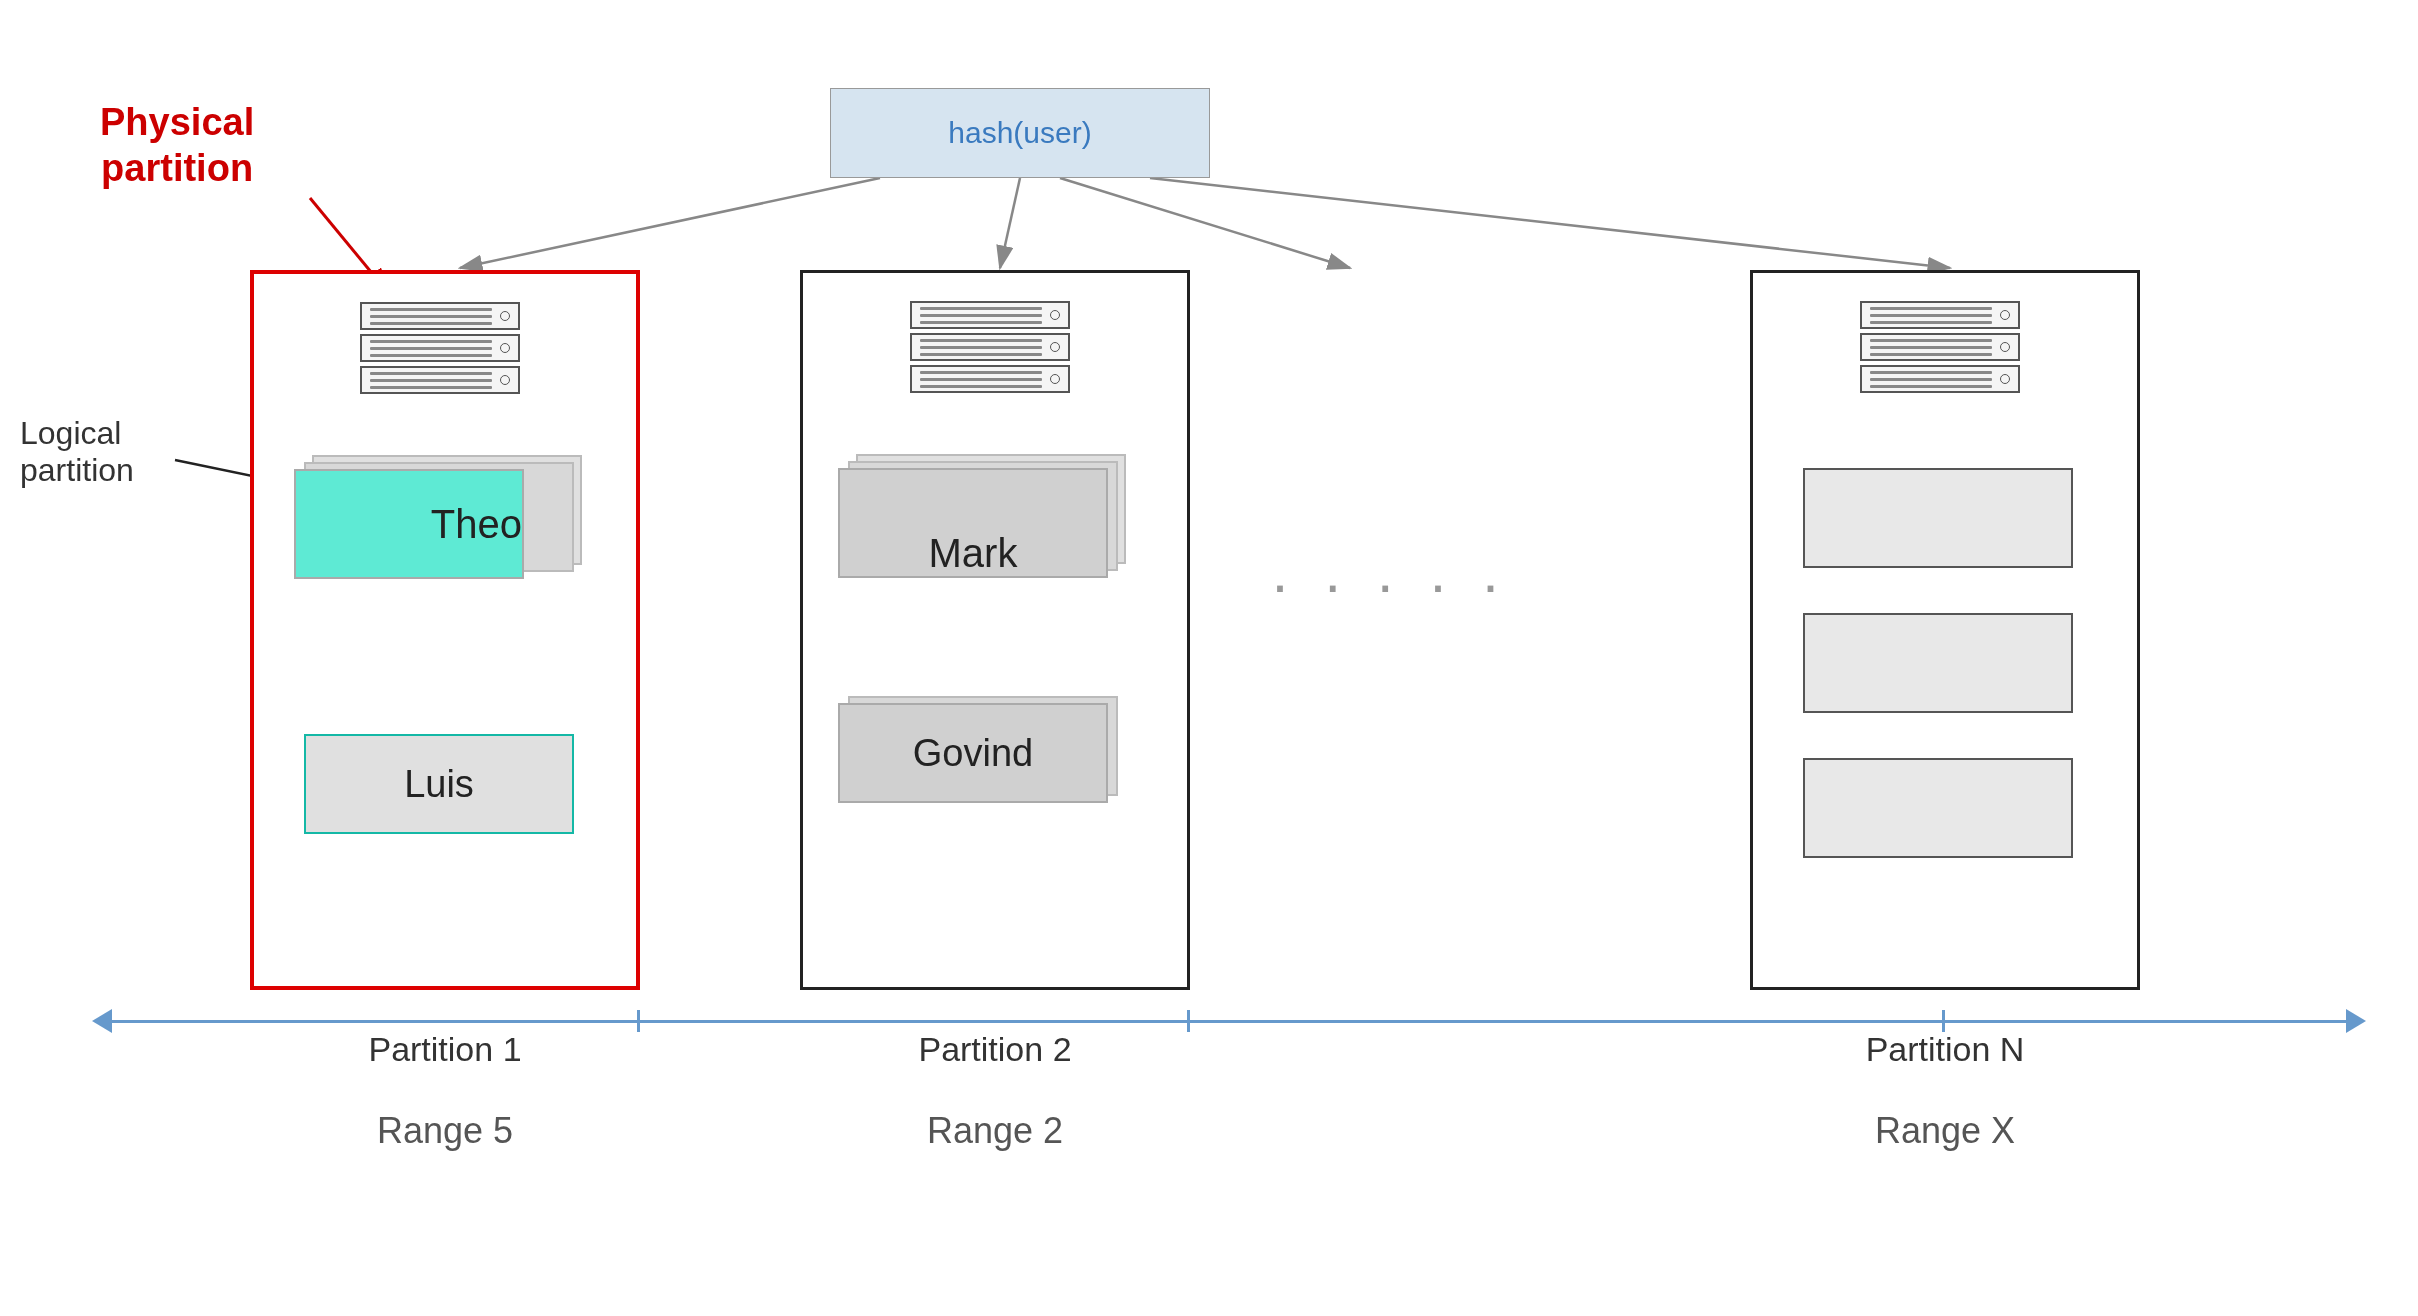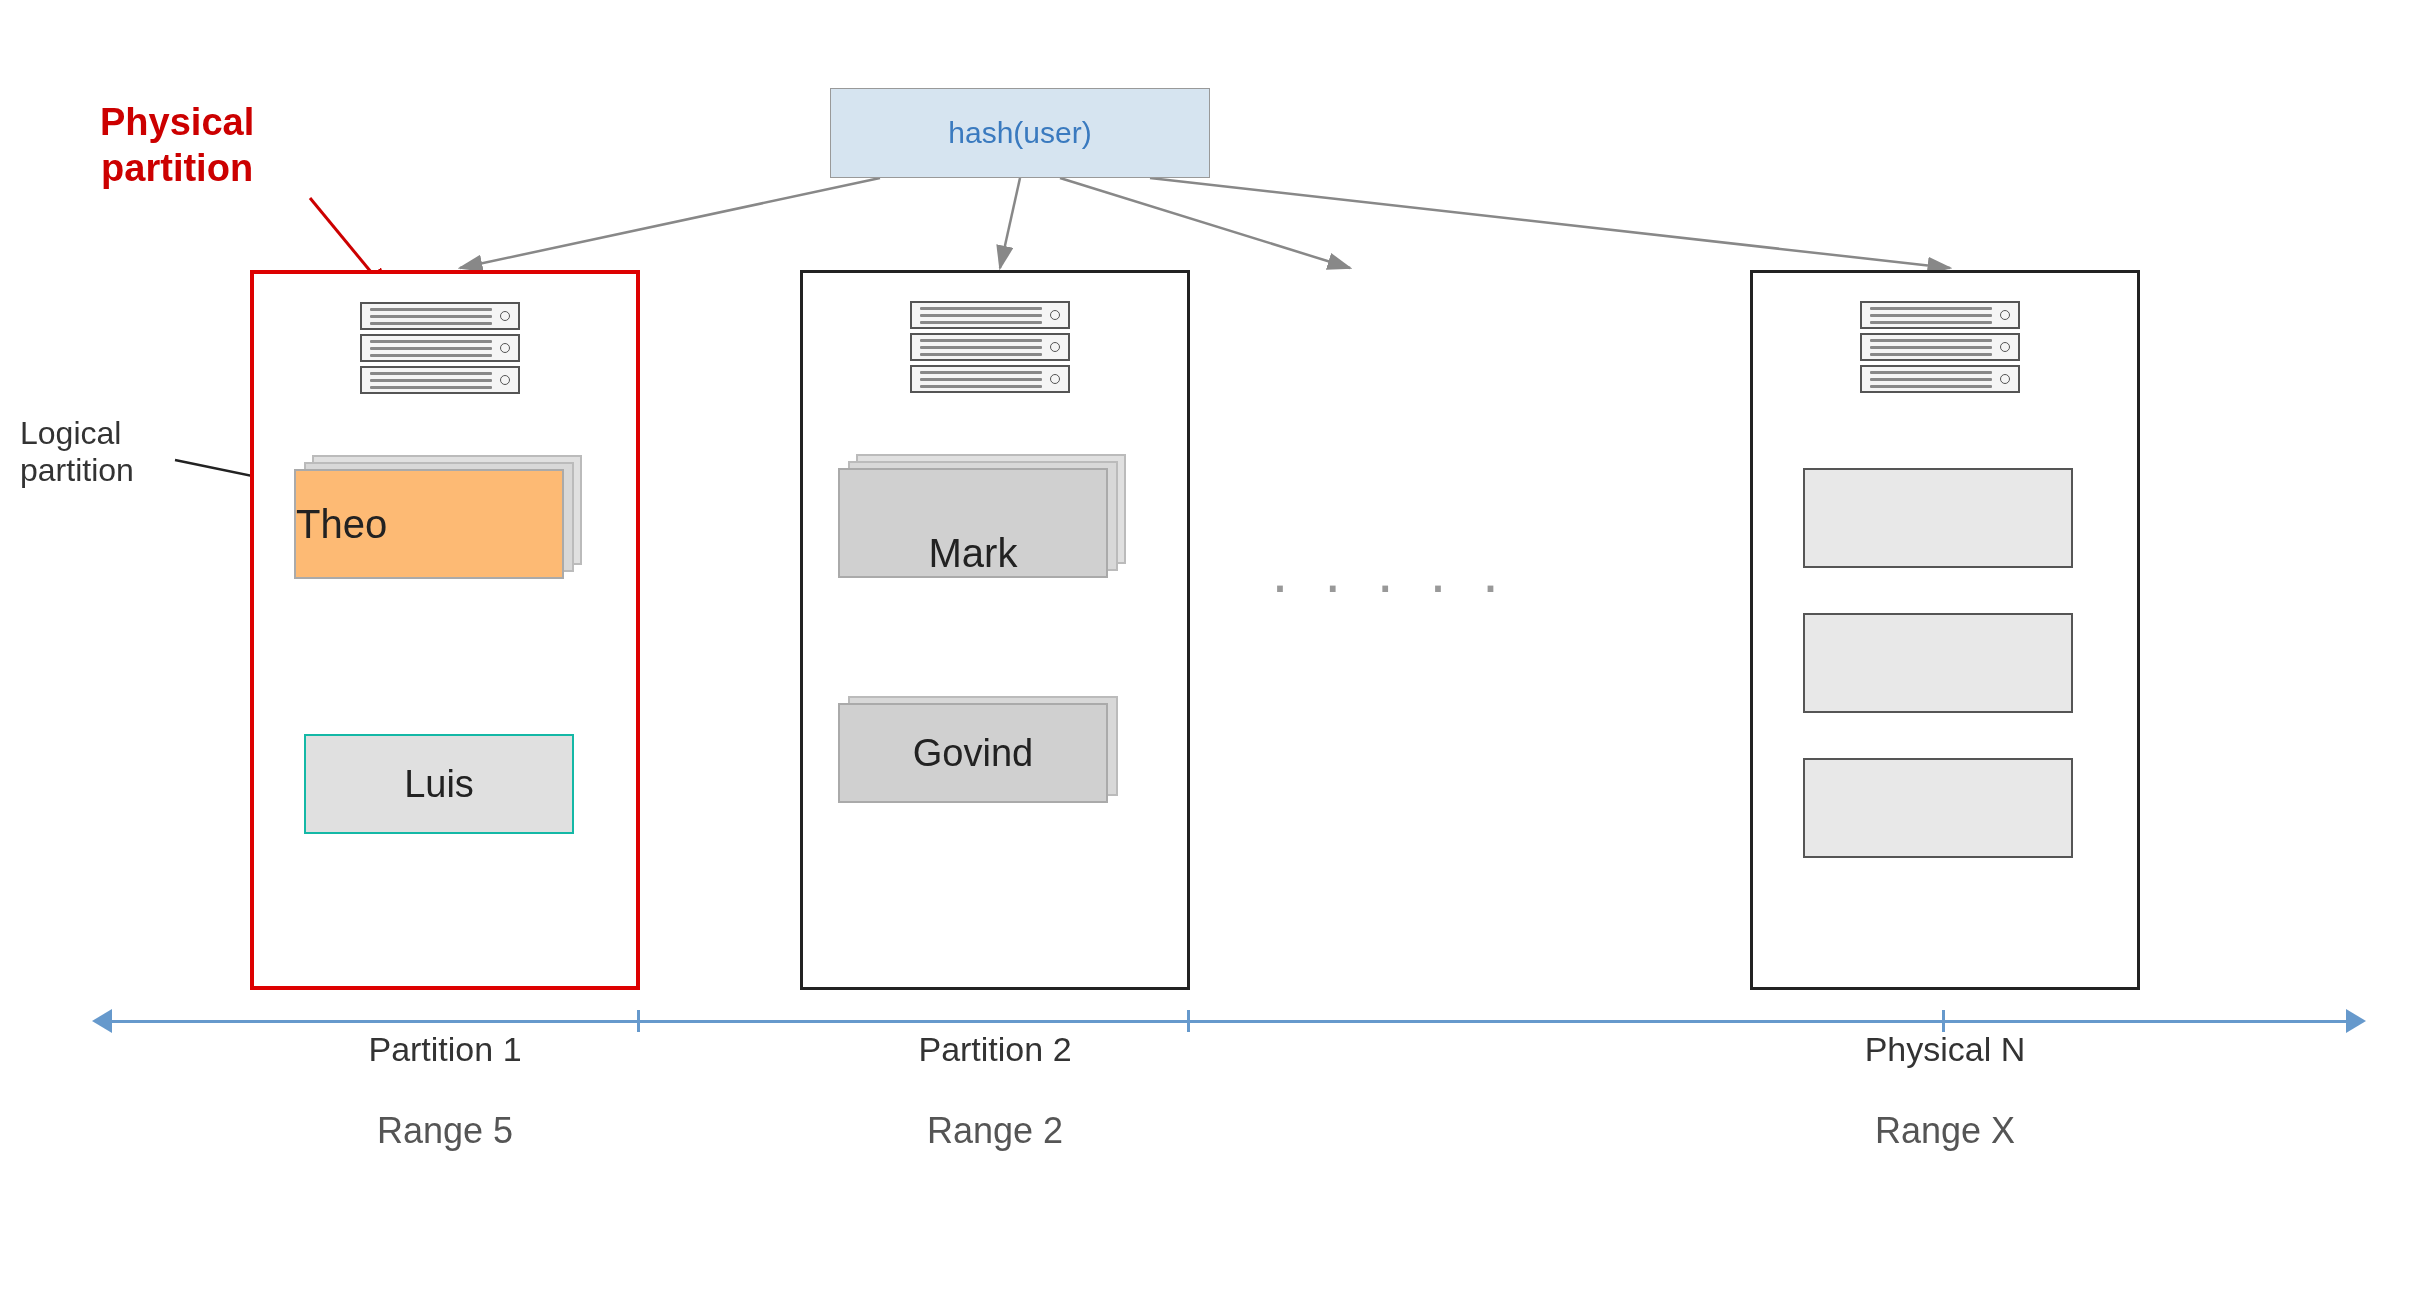--- a/index.html
+++ b/index.html
@@ -268,21 +268,21 @@
           </div>
         <div class="disk-circle"></div>
       </div>
     </div>
 
     <div style="position:absolute; top:195px; left:40px;">
 
       <div style="position:absolute; top:-14px; left:18px; width:270px; height:110px; border:2px solid #bbb; background:#e0e0e0; z-index:1;"></div>
       <div style="position:absolute; top:-7px; left:10px; width:270px; height:110px; border:2px solid #bbb; background:#d8d8d8; z-index:2;"></div>
 
-      <div style="position:relative; width:270px; height:110px; border:2px solid #aaa; background:#fdba74; display:flex; align-items:center; justify-content:flex-start; z-index:3; font-size:40px; color:#222;">
+      <div style="position:relative; width:230px; height:110px; border:2px solid #aaa; background:#5eead4; display:flex; align-items:center; justify-content:flex-end; z-index:3; font-size:40px; color:#222;">
         <span>Theo</span>
       </div>
     </div>
 
     <div style="position:absolute; top:460px; left:50px; width:270px; height:100px; border:2px solid #14b8a6; background:#e0e0e0; display:flex; align-items:center; justify-content:center; font-size:38px; color:#222;">
       <span>Luis</span>
     </div>
   </div>
 
   <div class="partition partition-2" style="left:800px; top:270px; width:390px; height:720px; border:3px solid #222;">
@@ -376,21 +376,21 @@
   <div class="tick" style="left:1187px;"></div>
   <div class="tick" style="left:1942px;"></div>
 
   <div class="partition-label" style="top:1030px; left:250px; width:390px;">
     <span>Partition 1</span>
   </div>
   <div class="partition-label" style="top:1030px; left:800px; width:390px;">
     <span>Partition 2</span>
   </div>
   <div class="partition-label" style="top:1030px; left:1750px; width:390px;">
-    <span>Physical N</span>
+    <span>Partition N</span>
   </div>
 
   <div class="range-label" style="top:1110px; left:250px; width:390px;">
     <span>Range 5</span>
   </div>
   <div class="range-label" style="top:1110px; left:800px; width:390px;">
     <span>Range 2</span>
   </div>
   <div class="range-label" style="top:1110px; left:1750px; width:390px;">
     <span>Range X</span>

